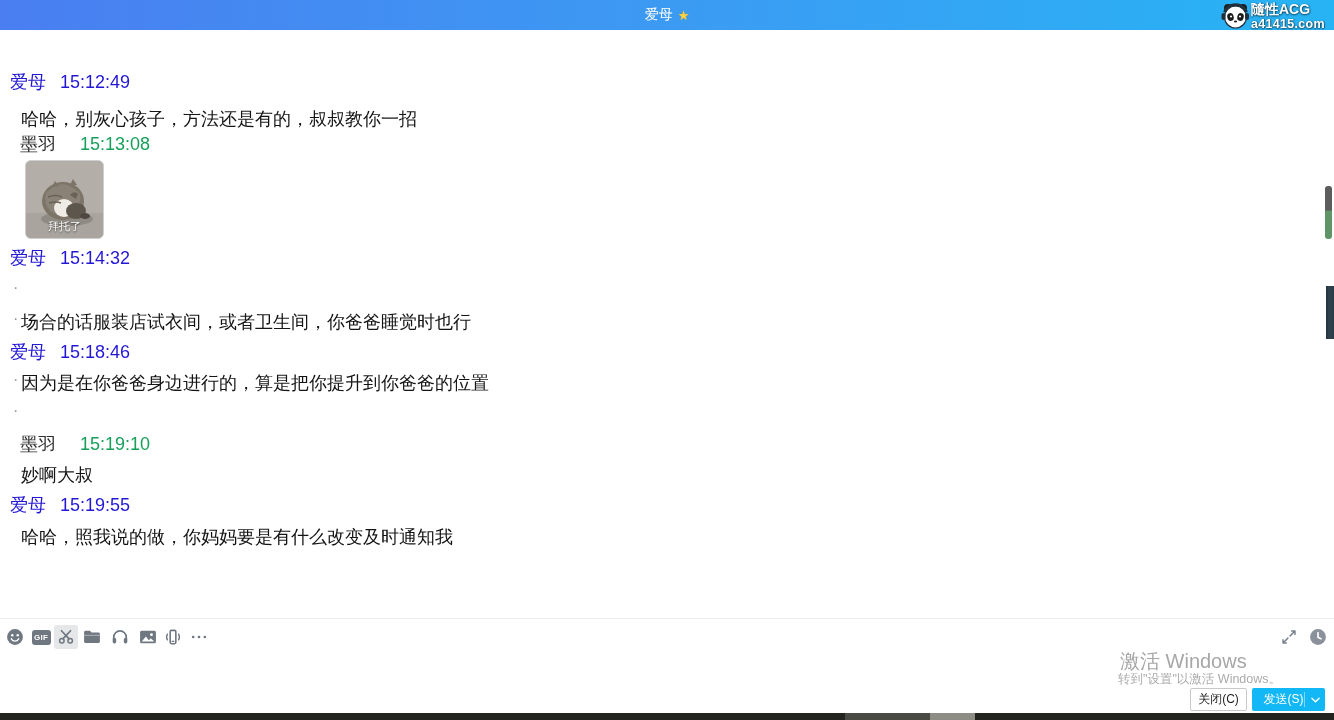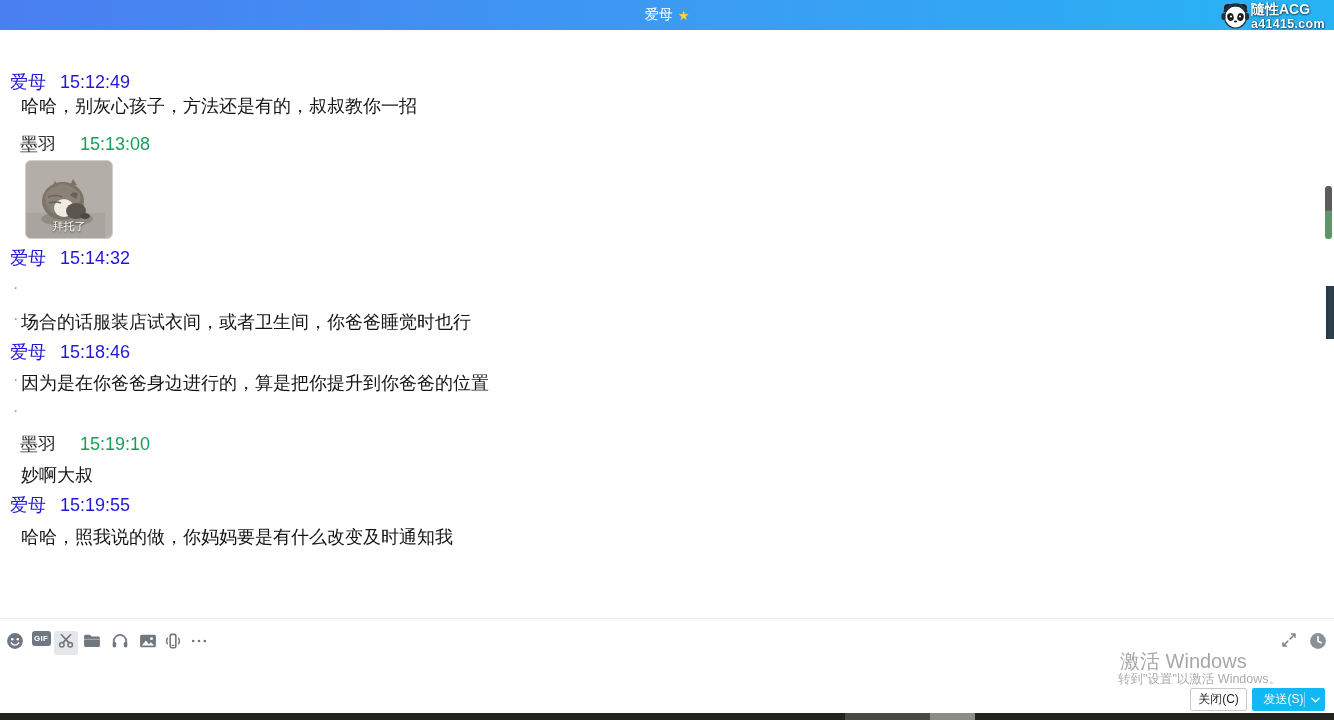--- a/index.html
+++ b/index.html
@@ -28,34 +28,34 @@
   .chat{position:absolute;left:0;top:30px;width:1334px;height:588px;background:#fff;}
   .name-row{position:absolute;font-size:18px;white-space:nowrap;}
   .name-row .author{margin-right:14px;}
   .name-row.peer .author,.name-row.peer .time{color:#2317d6;}
   .name-row.self .author{color:#2e2e2e;}
   .name-row.self .time{color:#17a05a;}
   .name-row.self .author{margin-right:24px;}
   .msg{position:absolute;font-size:18px;color:#141414;white-space:nowrap;}
   .msg .bullet{position:absolute;left:-8px;top:0;color:#9a9a9a;font-size:16px;}
   
-  .sticker{position:absolute;left:25px;top:160px;width:88px;height:79px;border:1px solid #cfcfcf;
+  .sticker{position:absolute;left:25px;top:160px;width:79px;height:79px;border:1px solid #cfcfcf;
     border-radius:6px;overflow:hidden;background:#b3afa8;}
   .sticker svg{display:block;}
   .sticker .caption{position:absolute;left:0;right:0;bottom:4px;text-align:center;color:#fff;
     font-size:11px;text-shadow:0 1px 2px rgba(0,0,0,.7);}
   
   .edge-bar1{position:absolute;right:2px;top:186px;width:7px;height:53px;border-radius:3px;
     background:linear-gradient(180deg,#5c5c5c 0%,#5c5c5c 45%,#619467 48%,#5f9468 100%);}
   .edge-bar2{position:absolute;right:0;top:286px;width:8px;height:53px;
     background:linear-gradient(90deg,#24323f 0%,#31424f 50%,#2a3a47 100%);}
   
   .inputpanel{position:absolute;left:0;top:618px;width:1334px;height:95px;background:#fff;border-top:1px solid #ececec;}
   .toolbar{position:absolute;left:0;top:4px;width:100%;height:28px;}
-  .tool{position:absolute;top:8px;width:24px;height:24px;display:flex;justify-content:center;
+  .tool{position:absolute;top:2px;width:24px;height:24px;display:flex;align-items:center;justify-content:center;
     cursor:pointer;border-radius:3px;}
   .tool.selected{background:#e5e7e9;}
   .gifbox{width:19px;height:15px;background:#6f7780;border-radius:3px;color:#fff;font-size:8px;
     font-weight:700;display:flex;align-items:center;justify-content:center;letter-spacing:.2px;}
   
   .act1{position:absolute;left:1120px;top:648px;font-size:20px;color:#a7a7a7;}
   .act2{position:absolute;left:1118px;top:671px;font-size:12.5px;color:#ababab;}
   
   .btn-close{position:absolute;left:1190px;top:688px;width:57px;height:23px;background:#fff;
     border:1px solid #c9c9c9;border-radius:2px;font-size:12px;color:#1f1f1f;
@@ -121,21 +121,21 @@
         <circle cx="19" cy="12" r="1.7" fill="#4a7df2"></circle>
       </svg>
     </div>
   </div>
 
   <div class="chat">
 
     <div class="name-row peer" style="left:10px;top:40px;">
       <span class="author">爱母</span><span class="time">15:12:49</span>
     </div>
-    <div class="msg" style="left:21px;top:64px;text-align:right;">哈哈，别灰心孩子，方法还是有的，叔叔教你一招</div>
+    <div class="msg" style="left:21px;top:77px;text-align:right;">哈哈，别灰心孩子，方法还是有的，叔叔教你一招</div>
 
     <div class="name-row self" style="left:20px;top:102px;">
       <span class="author">墨羽</span><span class="time">15:13:08</span>
     </div>
     <div class="sticker" style="top:130px;">
       <svg width="79" height="79" viewBox="0 0 79 79">
         <rect x="0" y="0" width="79" height="79" fill="#b3afa8"></rect>
         <rect x="0" y="52" width="79" height="27" fill="#a9a59e"></rect>
         <ellipse cx="41" cy="58" rx="26" ry="7" fill="#8f8b84"></ellipse>
         <ellipse cx="37" cy="40" rx="21" ry="19" fill="#7d7468"></ellipse>

